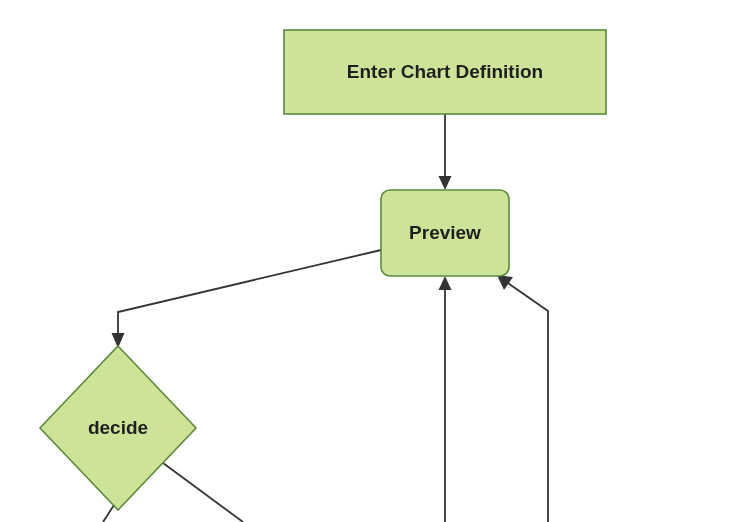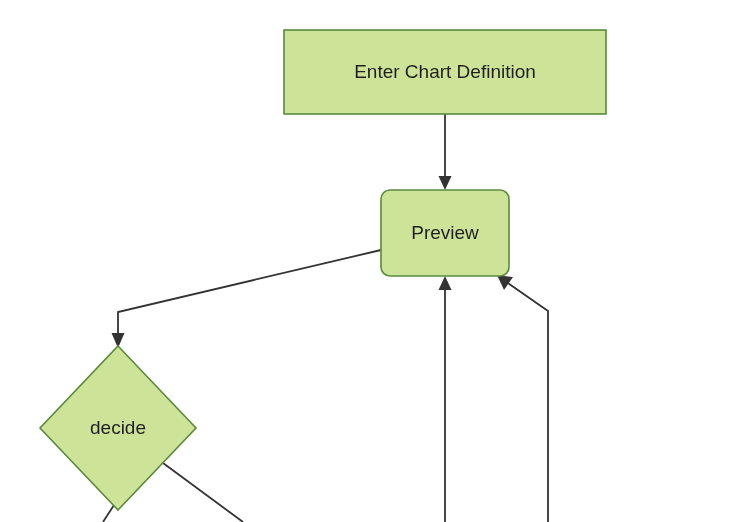--- a/index.html
+++ b/index.html
@@ -9,20 +9,21 @@
   }
   body {
     font-family: "Liberation Sans", sans-serif;
   }
   #canvas {
     position: relative;
     width: 740px;
     height: 522px;
     background: #ffffff;
     overflow: hidden;
+    font-weight: bold;
   }
   #flow-svg {
     position: absolute;
     top: 0;
     left: 0;
     width: 740px;
     height: 522px;
   }
   .edge-path {
     fill: none;

